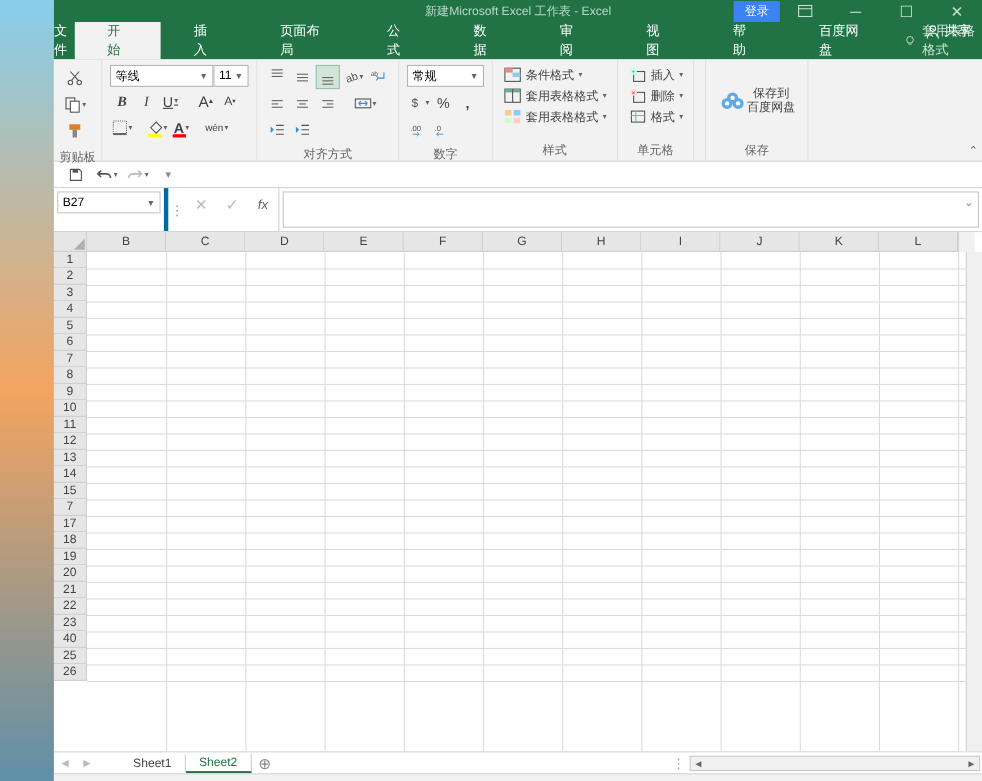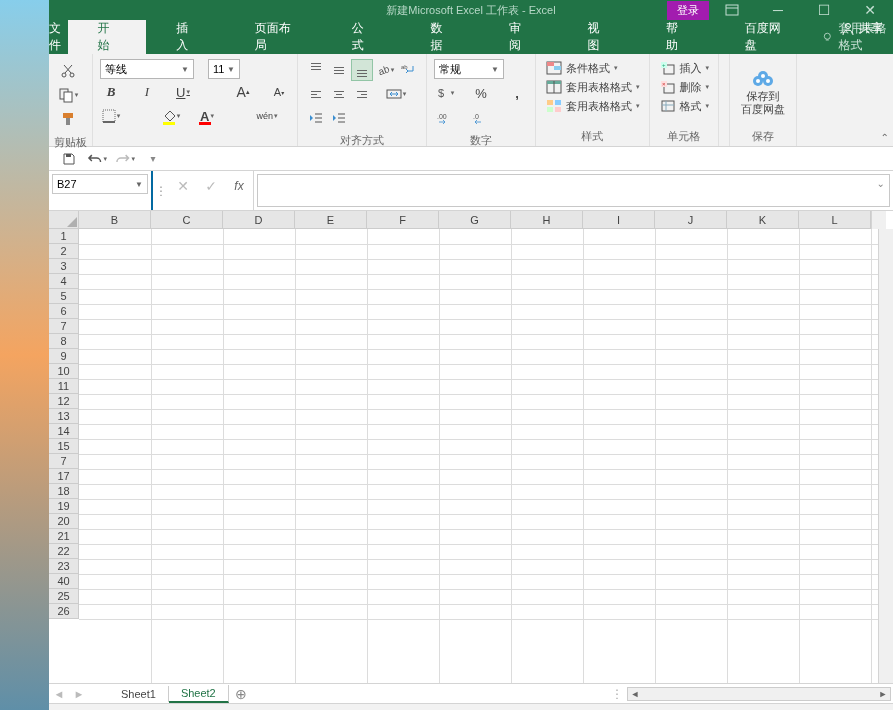--- a/index.html
+++ b/index.html
@@ -3,44 +3,44 @@
 <meta charset="utf-8">
 <style>
 * { margin: 0; padding: 0; box-sizing: border-box; font-family: "Microsoft YaHei", sans-serif; }
 body { background: linear-gradient(180deg, #87CEEB 0%, #F4A460 50%, #5F8FA8 100%); width: 893px; height: 710px; overflow: hidden; position: relative; }
 .app { position: absolute; left: 49px; top: 0; width: 844px; height: 710px; background: #fff; display: flex; flex-direction: column; }
 
 
 .titlebar { height: 20px; background: #217346; display: flex; align-items: center; color: #fff; font-size: 11px; position: relative; }
 .title-text { position: absolute; left: 50%; transform: translateX(-50%); color: #b7d8c7; }
 .title-right { position: absolute; right: 0; display: flex; align-items: center; gap: 0; }
-.login-btn { background: #a21caf; padding: 2px 10px; }
+.login-btn { background: #3b82f6; padding: 2px 10px; }
 .win-btn { width: 46px; height: 20px; display: flex; align-items: center; justify-content: center; color: #c5dfd3; cursor: pointer; font-size: 14px; }
 
 
 .tabs { height: 34px; background: #217346; display: flex; align-items: stretch; color: #fff; font-size: 12px; position: relative; }
 .tab { padding: 0 30px; display: flex; align-items: center; cursor: pointer; }
 .tab.active { background: #f2f2f2; color: #217346; }
 .tab-file { padding: 0 0; }
 .share { position: absolute; right: 10px; display: flex; align-items: center; gap: 4px; }
 .tell-me { display: flex; align-items: center; gap: 6px; margin-left: 10px; color: #cde4d9; }
 .bulb { width: 14px; height: 14px; }
 
 
 .ribbon { height: 93px; background: #f2f2f2; display: flex; border-bottom: 1px solid #d4d4d4; position: relative; }
 .ribbon-group { border-right: 1px solid #e0e0e0; display: flex; flex-direction: column; padding: 3px 5px 0; }
 .group-body { flex: 1; display: flex; }
 .group-label { font-size: 11px; color: #666; text-align: center; padding: 2px 0; position: relative; }
-.big-btn { display: flex; flex-direction: column; align-items: center; justify-content: center; padding: 0 6px; font-size: 11px; color: #444; cursor: pointer; }
+.big-btn { display: flex; align-items: center; justify-content: space-between; padding: 0 6px; font-size: 11px; color: #444; cursor: pointer; }
 .paste-icon { width: 32px; height: 36px; display: flex; align-items: center; justify-content: center; }
 .clip-side { display: flex; flex-direction: column; gap: 2px; padding: 3px; }
 .small-act { width: 22px; height: 22px; display: flex; align-items: center; justify-content: center; font-size: 13px; color: #555; cursor: pointer; }
 
 .font-group .group-body { flex-direction: column; gap: 2px; padding: 2px; }
-.font-row { display: flex; align-items: center; gap: 14px; }
+.font-row { display: flex; align-items: center; gap: 0; }
 .combo { background: #fff; border: 1px solid #b5b5b5; font-size: 11px; display: flex; align-items: center; padding: 0 4px; height: 20px; }
 .combo-font { width: 94px; justify-content: space-between; }
 .combo-size { width: 32px; justify-content: space-between; }
 .chev { font-size: 8px; color: #666; }
 .fbtn { width: 22px; height: 22px; display: flex; align-items: center; justify-content: center; font-size: 13px; color: #444; cursor: pointer; }
 .fbtn.b { font-weight: bold; font-style: italic; font-family: Georgia; }
 .fbtn.i { font-style: italic; font-family: Georgia; }
 .fbtn.u { text-decoration: underline; }
 .fbtn.sep { width: 10px; }
 .drop-ind { font-size: 7px; color: #666; margin-left: 1px; }
@@ -64,21 +64,21 @@
 .sicon { width: 18px; height: 16px; display: flex; align-items: center; justify-content: center; }
 
 .collapse-btn { position: absolute; right: 4px; bottom: 3px; font-size: 10px; color: #666; cursor: pointer; }
 
 
 .qat { height: 24px; background: #fff; border-bottom: 1px solid #d4d4d4; display: flex; align-items: center; padding: 0 10px; gap: 8px; }
 .qat-btn { width: 20px; height: 20px; display: flex; align-items: center; justify-content: center; color: #5a5a5a; cursor: pointer; font-size: 14px; }
 
 
 .fbar { height: 40px; display: flex; border-bottom: 1px solid #d4d4d4; }
-.namebox-wrap { width: 104px; border-right: 2px solid #0369a1; display: flex; align-items: flex-start; padding: 3px; }
+.namebox-wrap { width: 104px; border-right: 4px solid #0369a1; display: flex; align-items: flex-start; padding: 3px; }
 .namebox { flex: 1; border: 1px solid #c8c8c8; height: 20px; display: flex; align-items: center; padding: 0 4px; font-size: 11px; justify-content: space-between; background: #fff; }
 .fbar-mid { width: 16px; display: flex; align-items: center; justify-content: center; font-size: 12px; color: #999; }
 .fbar-btns { display: flex; align-items: flex-start; padding-top: 5px; border-right: 1px solid #d4d4d4; }
 .fbbtn { width: 28px; height: 20px; display: flex; align-items: center; justify-content: center; color: #bbb; font-size: 14px; cursor: pointer; }
 .fx { font-style: italic; font-size: 12px; color: #666; }
 .formula-input { flex: 1; border: 1px solid #c8c8c8; margin: 3px; background: #fff; position: relative; }
 .expand-f { position: absolute; right: 4px; top: 3px; font-size: 10px; color: #888; }
 
 
 .grid-wrap { flex: 1; display: flex; flex-direction: column; overflow: hidden; }

